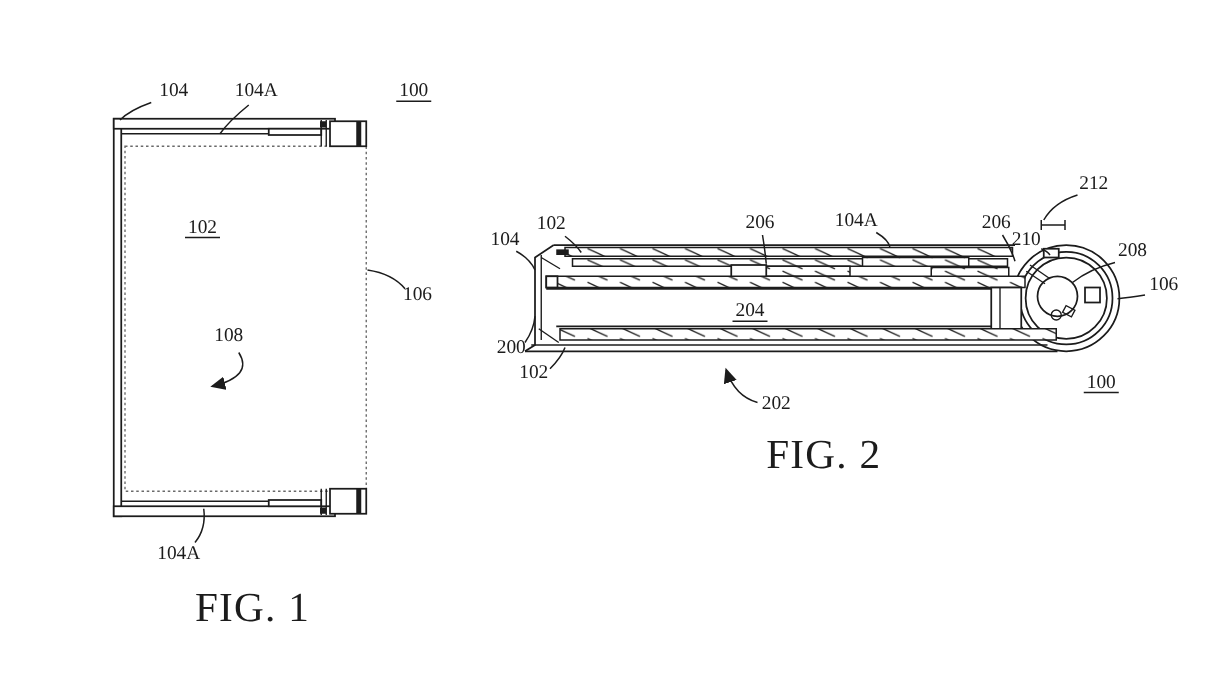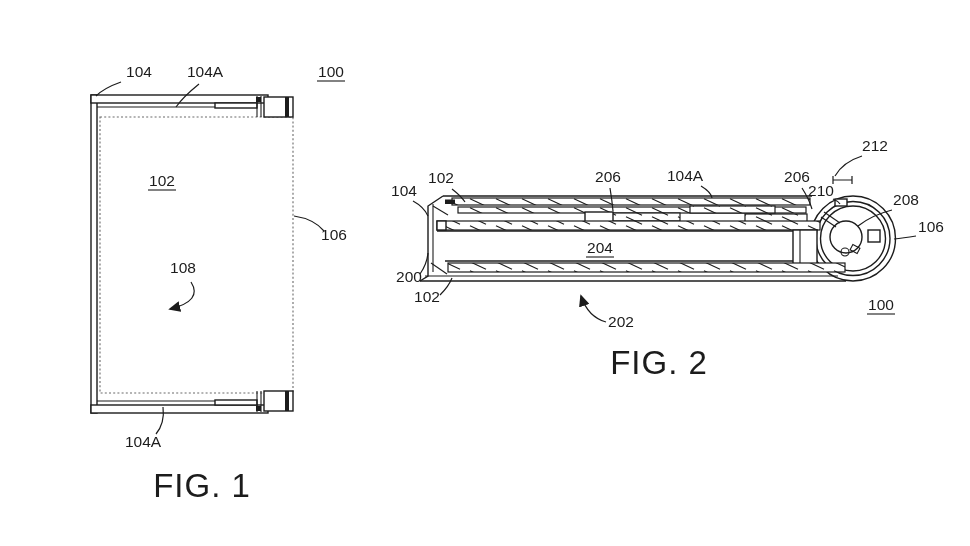--- a/index.html
+++ b/index.html
@@ -1,17 +1,17 @@
 <!DOCTYPE html>
 <html><head>
 <meta charset="utf-8">
 <style>
   html,body{margin:0;padding:0;background:#fff;}
   .stage{position:relative;width:970px;height:546px;background:#ffffff;overflow:hidden;
-         font-family:Liberation Sans, sans-serif;}
+         font-family:Liberation Serif, serif;}
   svg{position:absolute;left:0;top:0;}
   text{fill:#1c1c1c;}
   .ref{font-size:15.5px;}
   .cap{font-size:33px;letter-spacing:1px;}
   .ln{stroke:#1c1c1c;stroke-width:1.4;fill:none;}
   .lnthin{stroke:#1c1c1c;stroke-width:1.1;fill:none;}
   .wfill{fill:#ffffff;stroke:#1c1c1c;stroke-width:1.4;}
   .hfill{fill:url(#hatch);stroke:#1c1c1c;stroke-width:1.2;}
   .leader{stroke:#1c1c1c;stroke-width:1.2;fill:none;}
   .blk{fill:#1c1c1c;stroke:none;}

